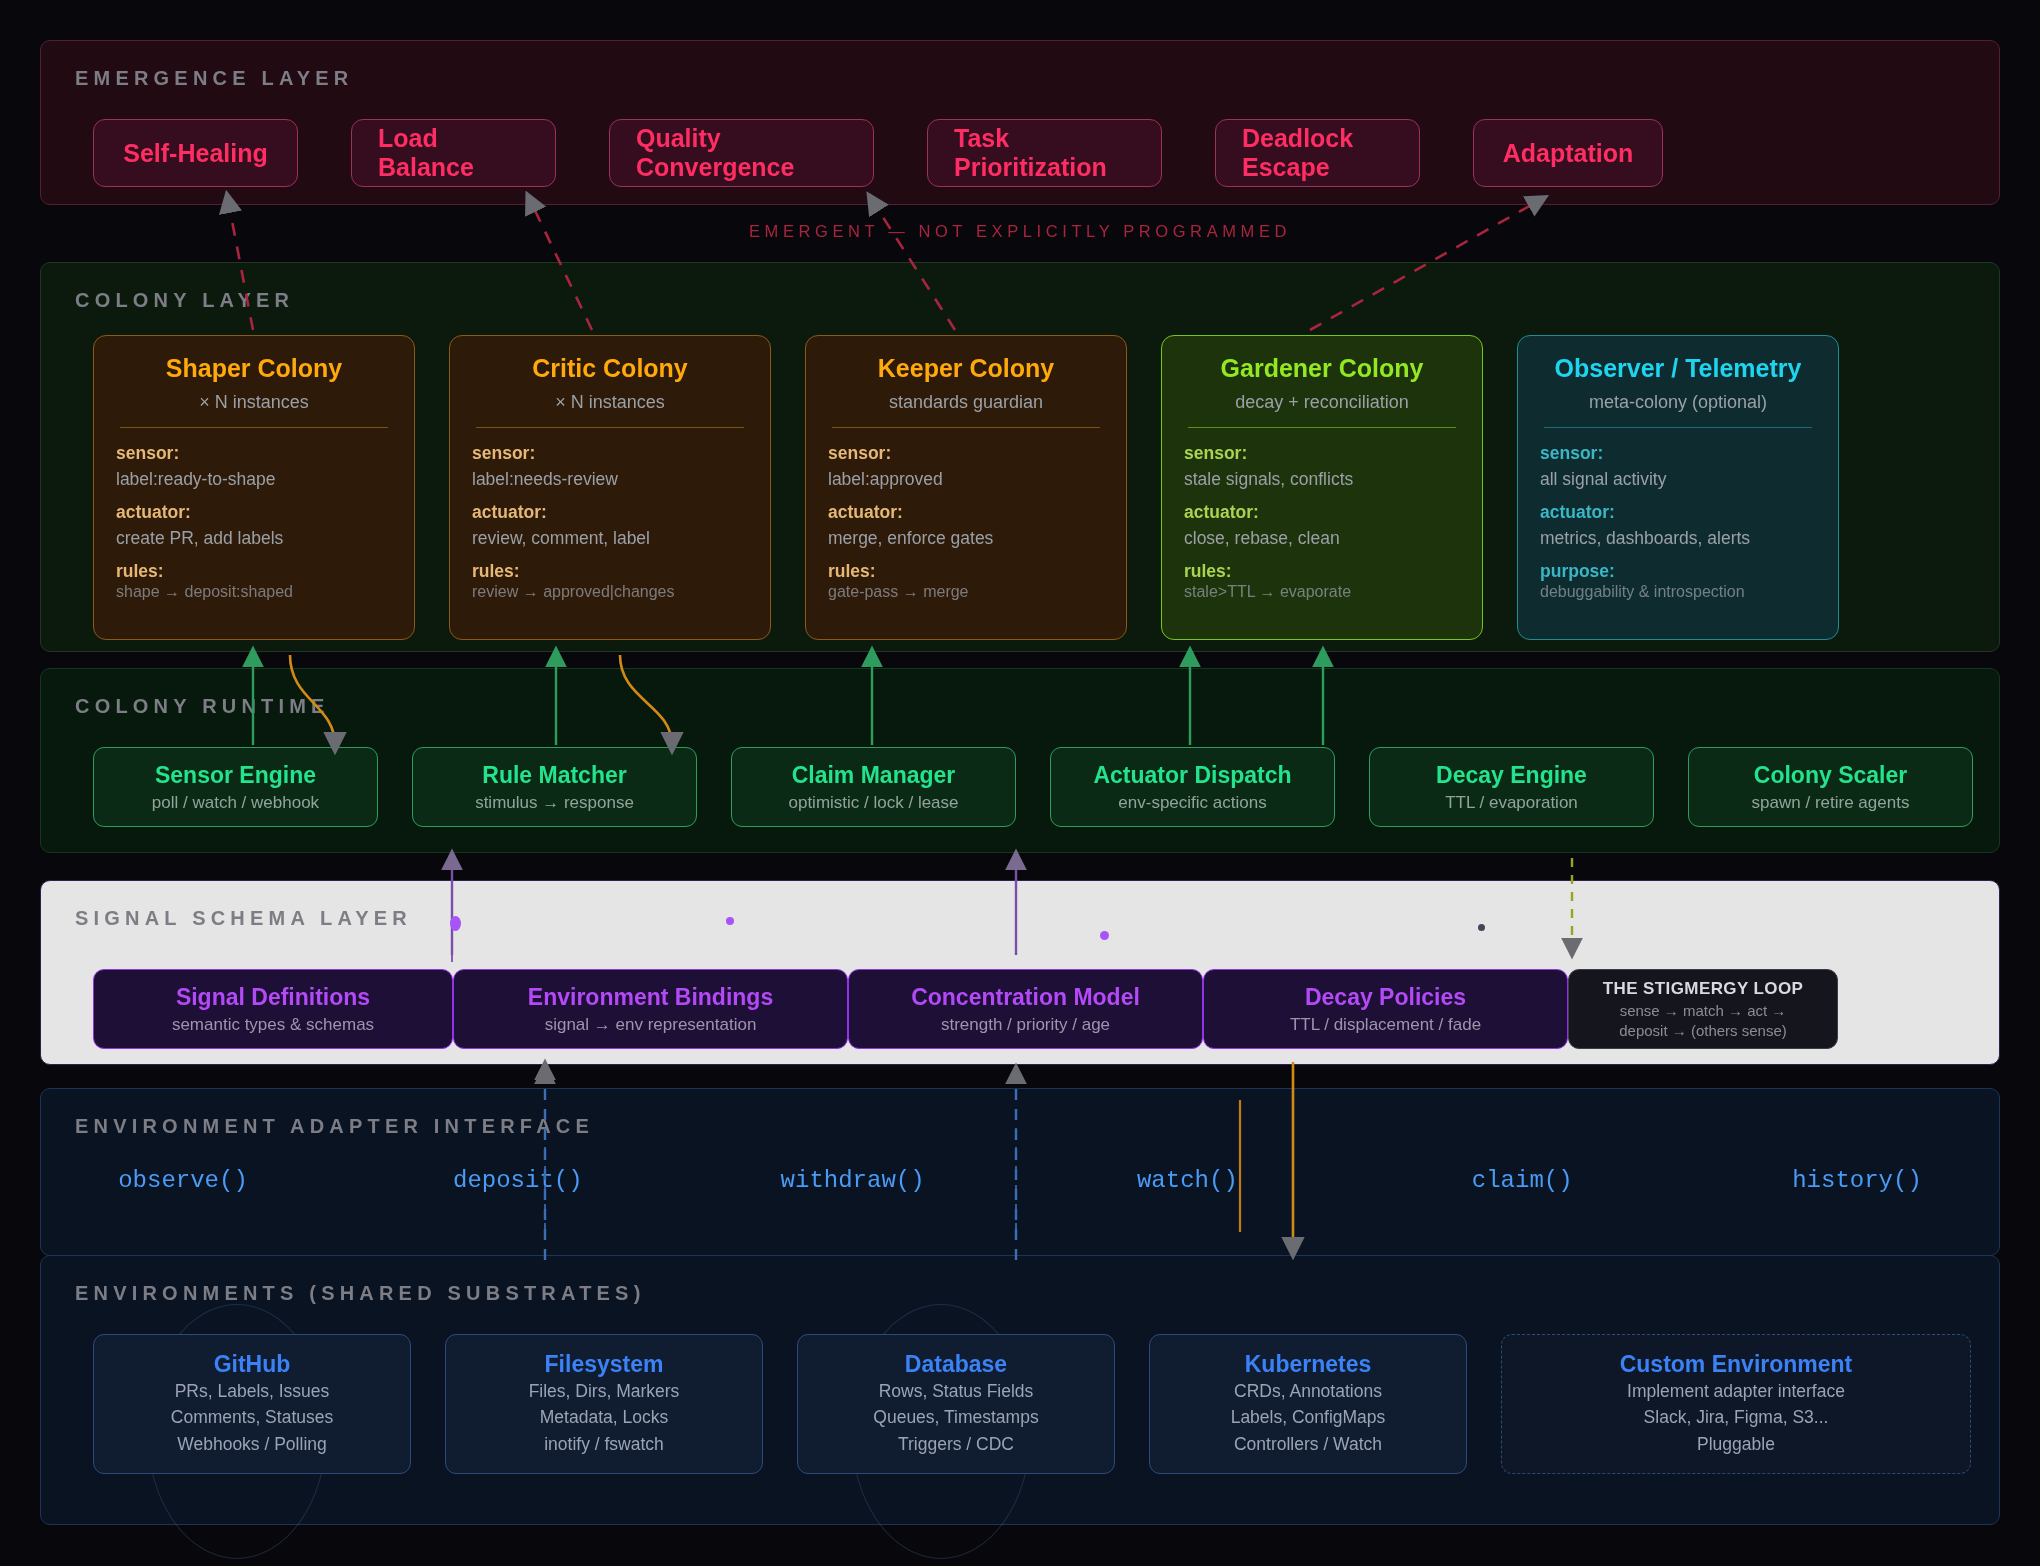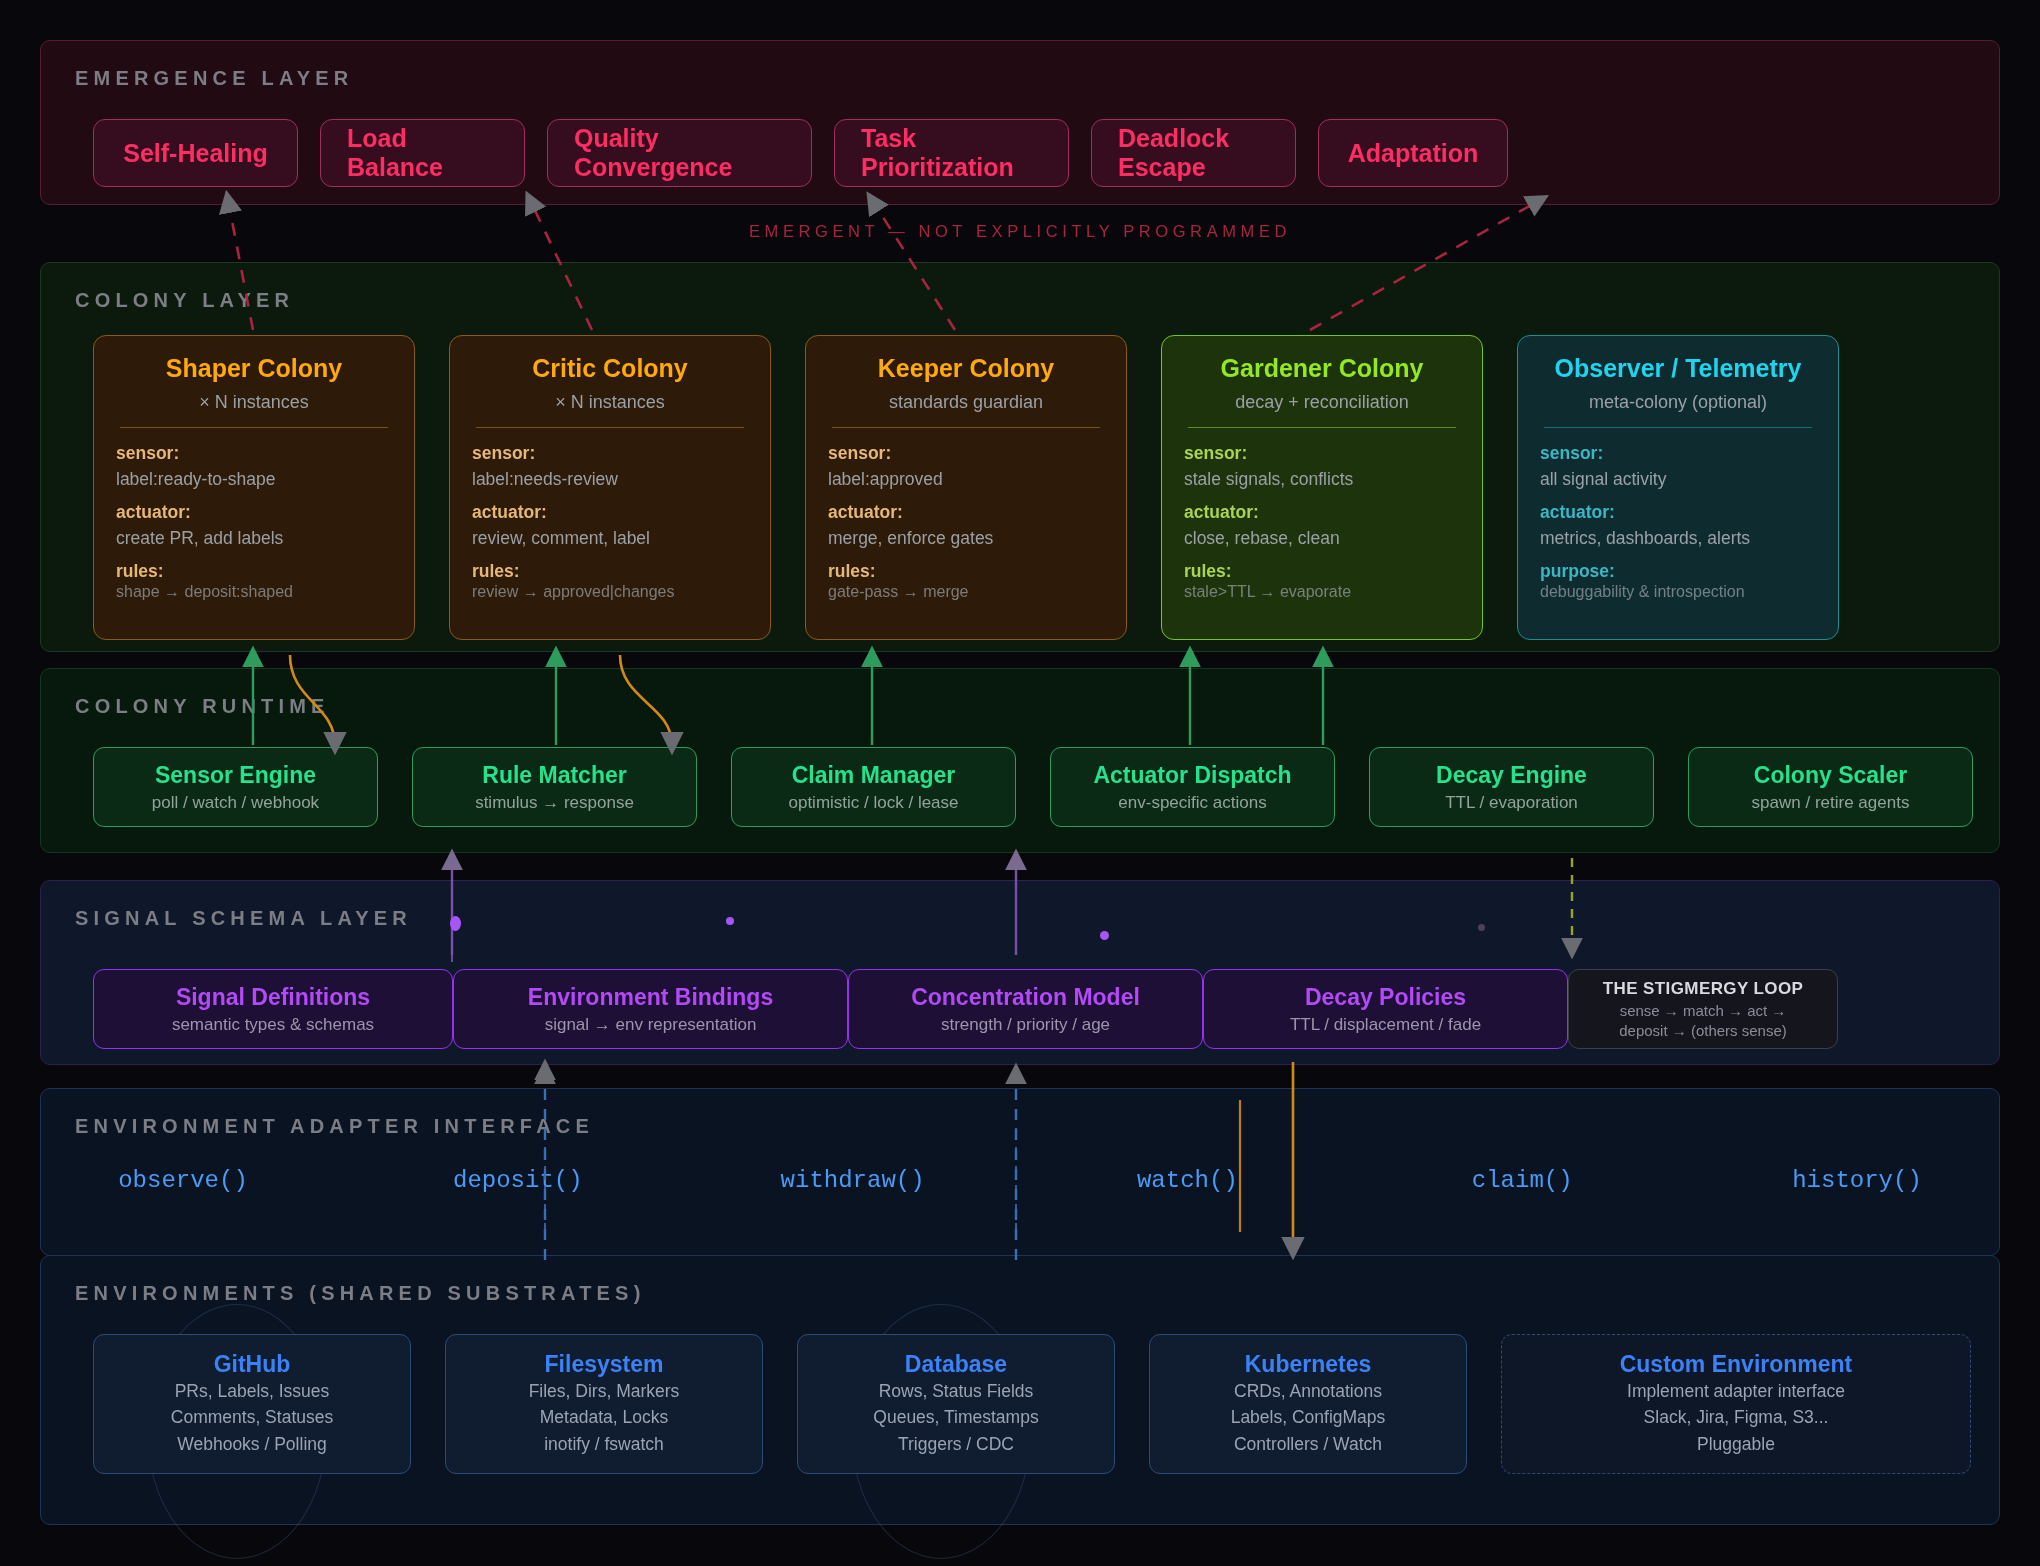--- a/index.html
+++ b/index.html
@@ -26,21 +26,21 @@
   }
 
   
   .emergence {
     left: 40px; top: 40px; width: 1960px; height: 165px;
     background: #220a12;
     border: 1px solid #571e31;
   }
   .emergence-row {
     position: absolute; left: 52px; top: 78px;
-    display: flex; gap: 22px; align-items: center;
+    display: flex; gap: 53px; align-items: center;
   }
   .chip-emg {
     height: 68px;
     border-radius: 12px;
     background: #360d1f;
     border: 1px solid #9e3059;
     display: flex; align-items: center; justify-content: center;
     padding: 0 26px;
     color: #ff2d63;
     font-size: 25px; font-weight: 700;
@@ -108,21 +108,21 @@
     display: flex; flex-direction: column;
     align-items: center; justify-content: center;
     padding: 0 20px;
   }
   .rt-title { font-size: 23px; font-weight: 700; color: #23e38c; }
   .rt-sub { font-size: 17px; color: #93a39a; margin-top: 4px; }
 
   
   .schema {
     left: 40px; top: 880px; width: 1960px; height: 185px;
-    background: #0f172a;
+    background: #e5e5e5;
     border: 1px solid #2f1f4f;
   }
   .schema-row {
     position: absolute; left: 52px; top: 88px;
     display: flex; align-items: center;
   }
   .sc-card {
     height: 80px;
     border-radius: 11px;
     background: #1e0f36;

